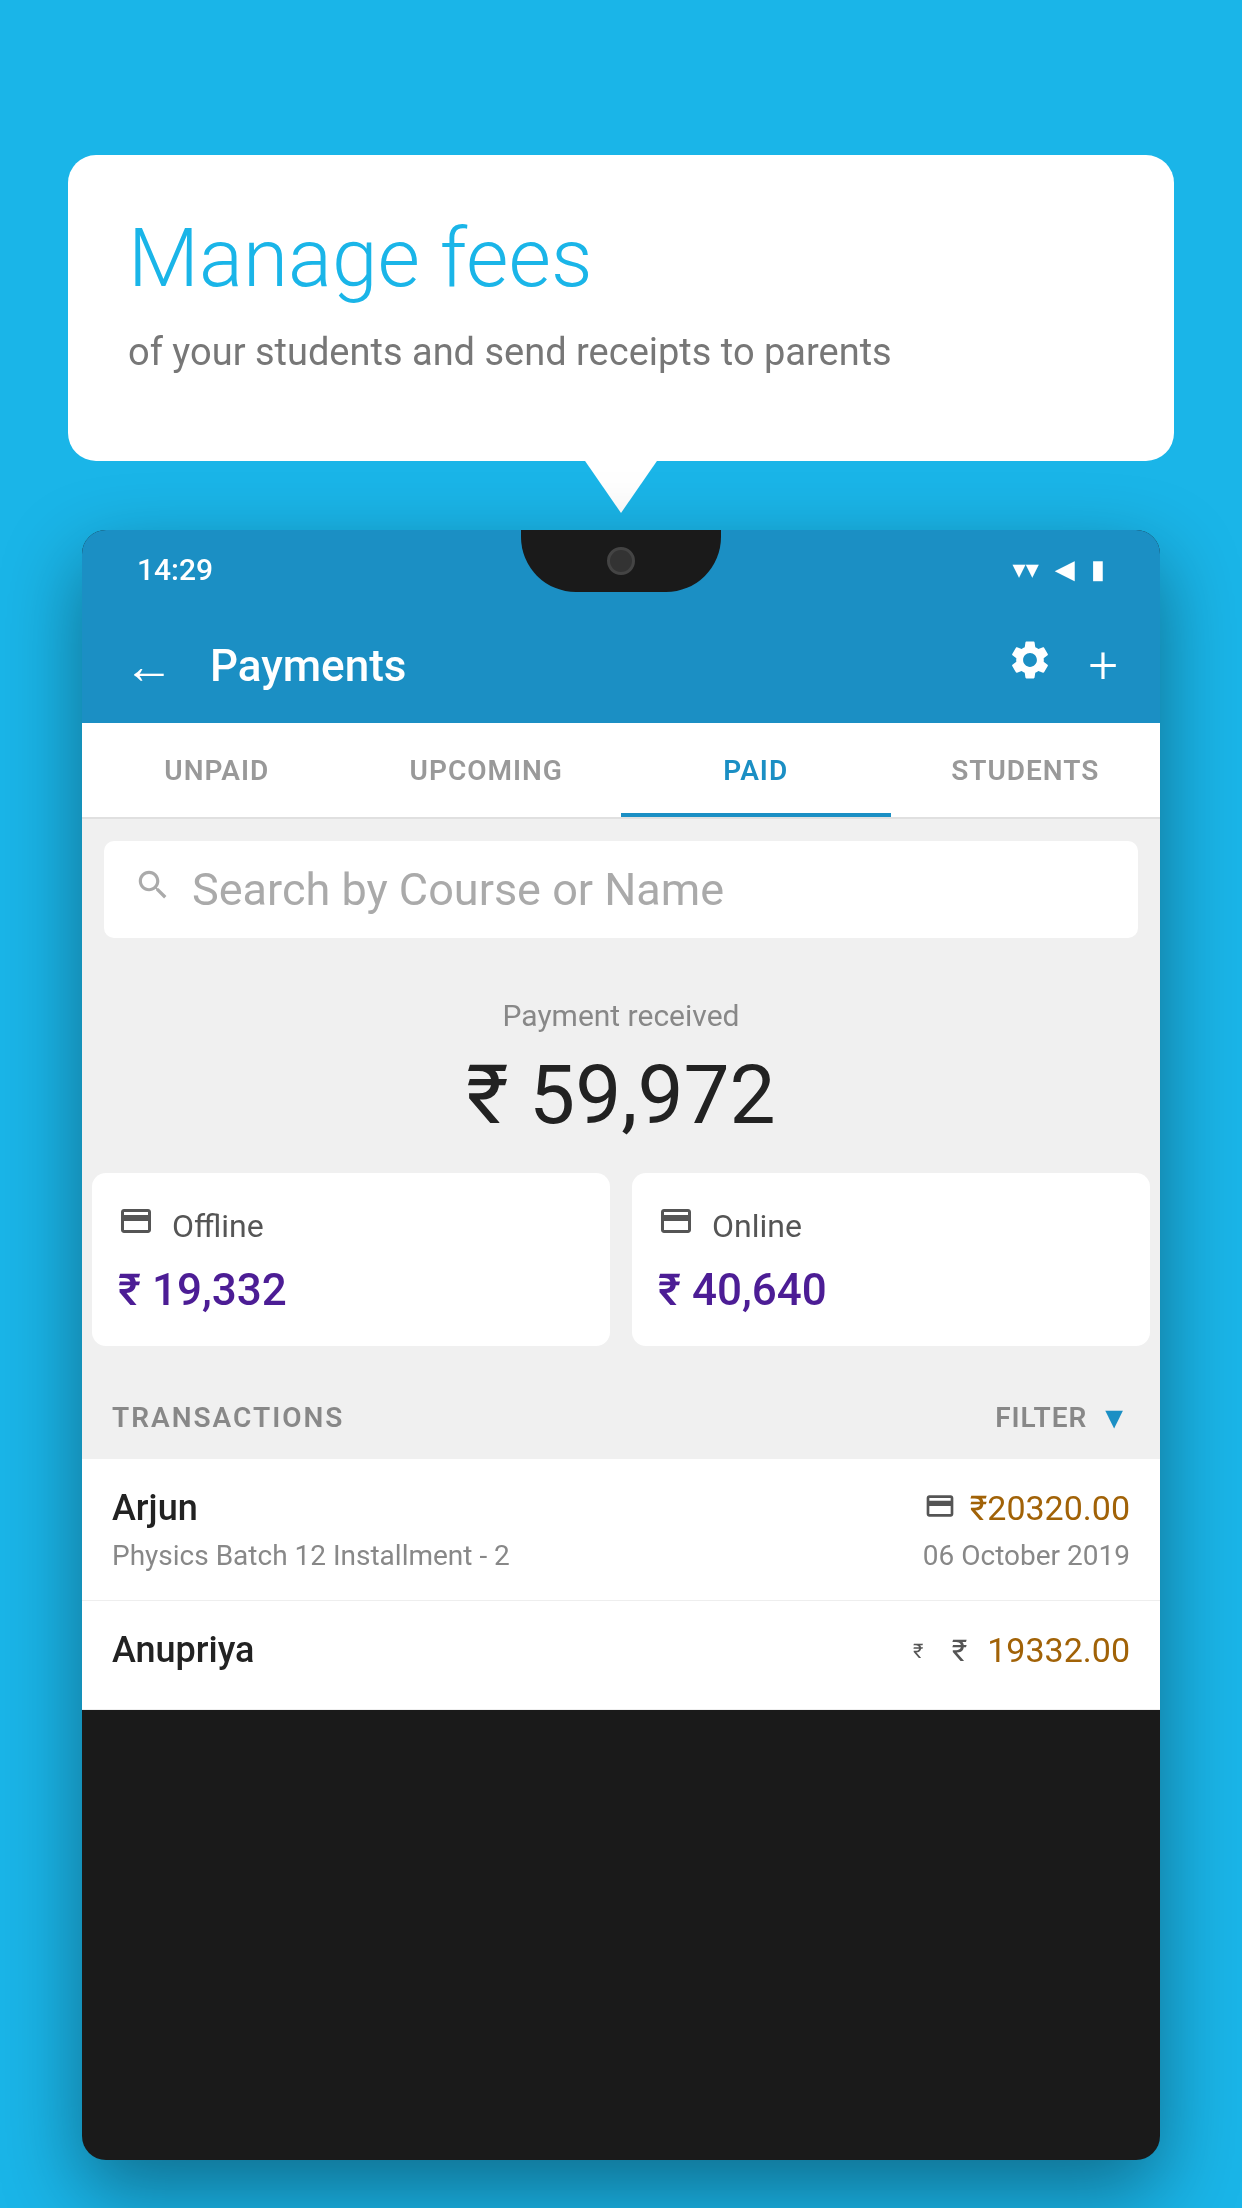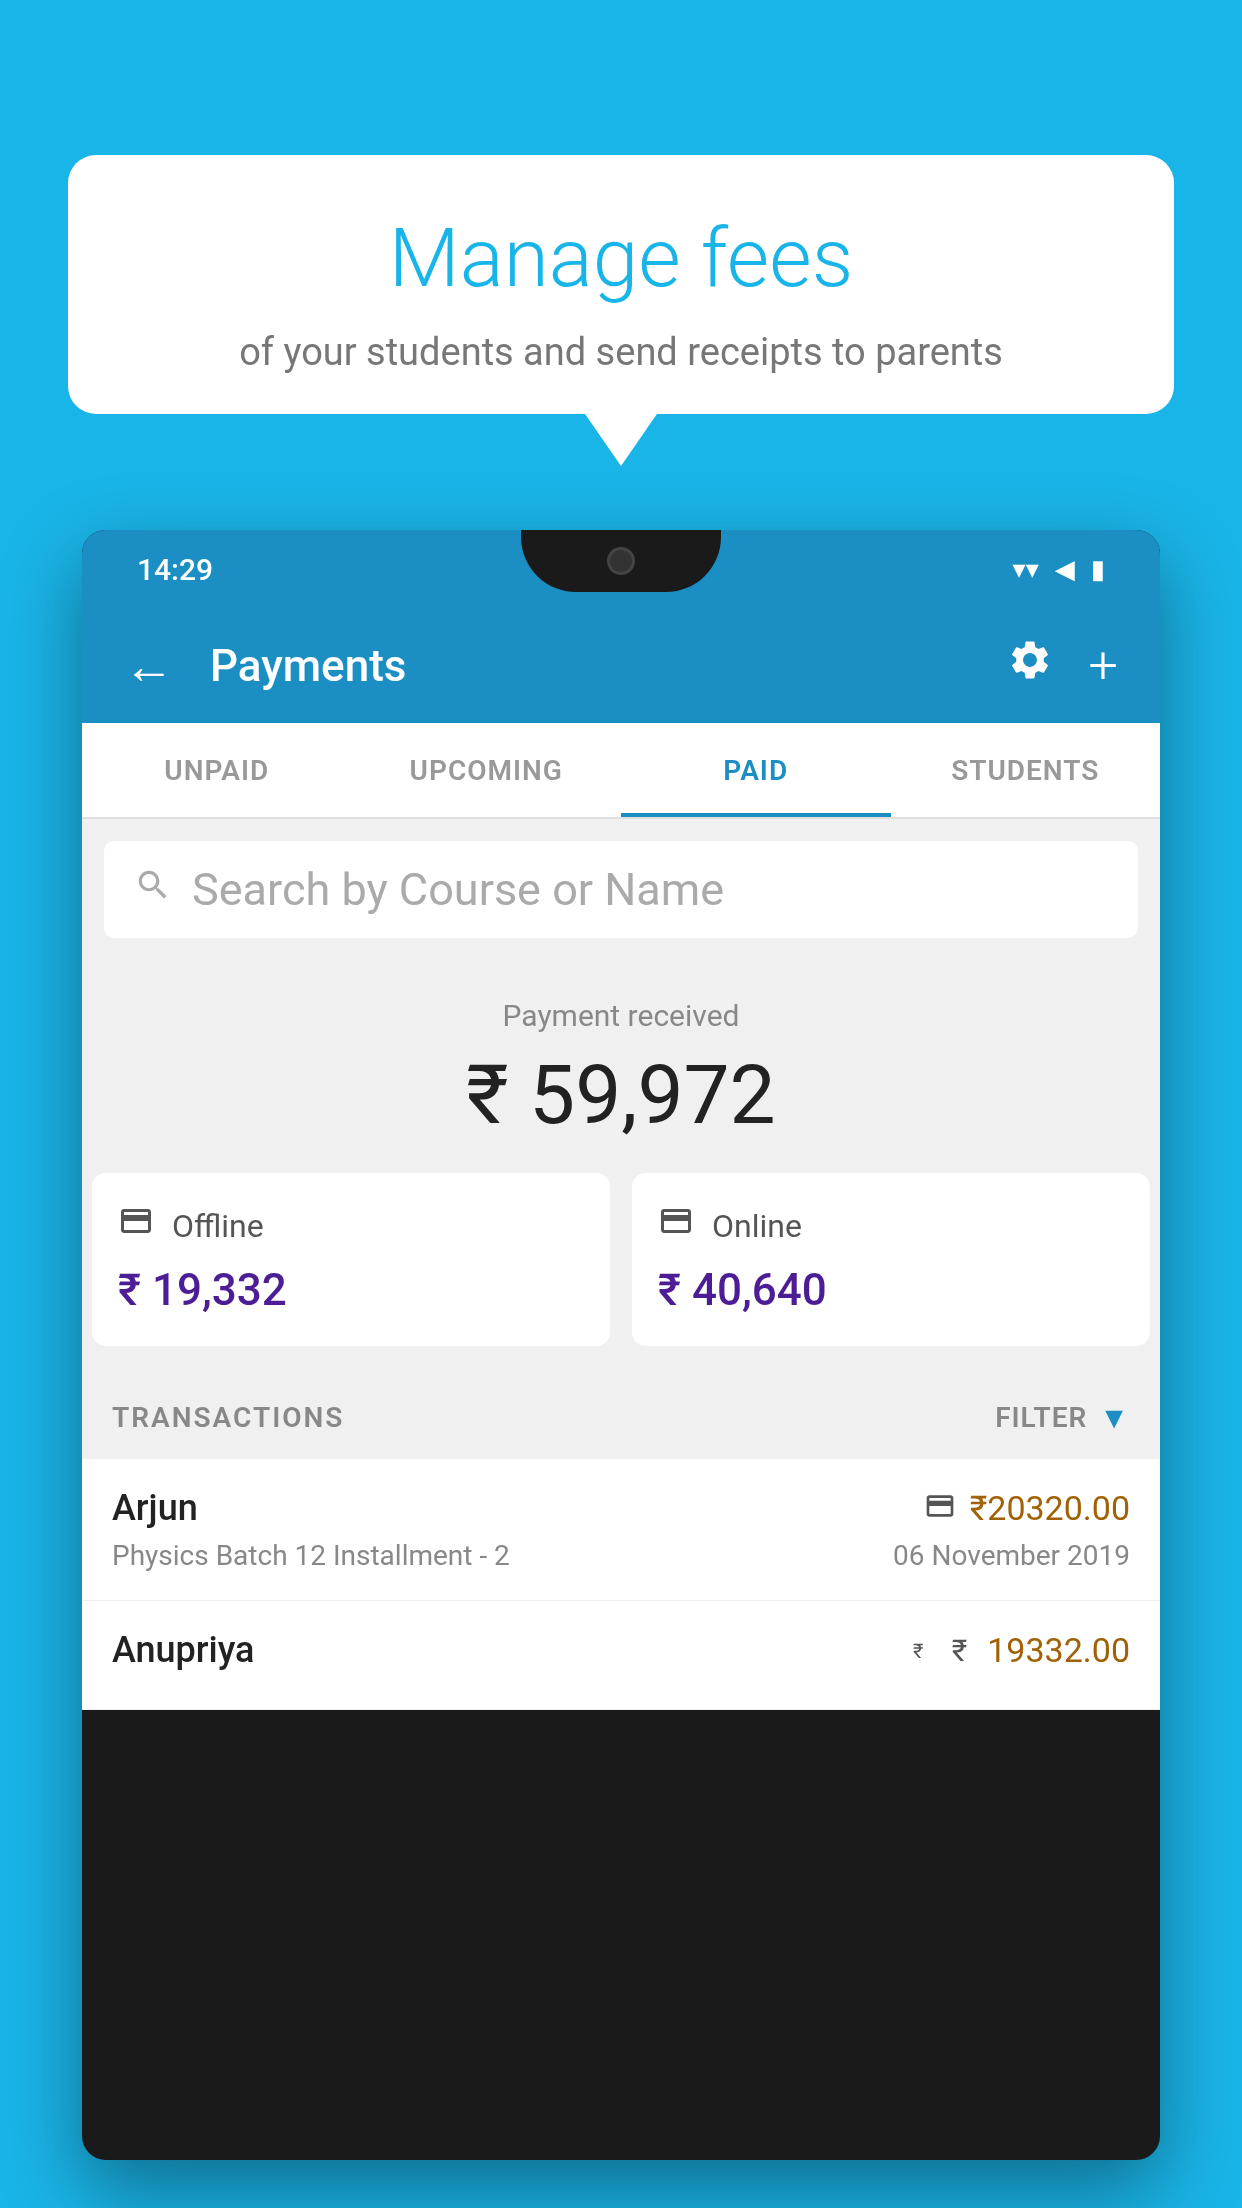--- a/index.html
+++ b/index.html
@@ -17,22 +17,22 @@
     .speech-bubble-container {
       position: absolute;
       top: 155px;
       left: 68px;
       right: 68px;
     }
 
     .speech-bubble {
       background: white;
       border-radius: 28px;
-      padding: 55px 60px 40px;
-      text-align: center;
+      padding: 55px 60px 87px;
+      text-align: left;
       position: relative;
     }
 
     .speech-bubble::after {
       content: '';
       position: absolute;
       bottom: -52px;
       left: 50%;
       transform: translateX(-50%);
       width: 0;
@@ -471,21 +471,21 @@
             <span>
               <svg width="32" height="32" viewBox="0 0 24 24" fill="#555">
                 <path d="M20 4H4c-1.11 0-2 .89-2 2v12c0 1.11.89 2 2 2h16c1.11 0 2-.89 2-2V6c0-1.11-.89-2-2-2zm0 14H4v-6h16v6zm0-10H4V6h16v2z"></path>
               </svg>
             </span>
             <span class="transaction-amount">₹20320.00</span>
           </div>
         </div>
         <div class="transaction-row-bottom">
           <span class="transaction-desc">Physics Batch 12 Installment - 2</span>
-          <span class="transaction-date">06 November 2019</span>
+          <span class="transaction-date">06 October 2019</span>
         </div>
       </div>
 
       <div class="transaction-row">
         <div class="transaction-row-top">
           <span class="transaction-name">Anupriya</span>
           <div class="transaction-amount-container">
             <span>
               <svg width="30" height="30" viewBox="0 0 24 24" fill="#555">
                 <path d="M11 8h2v8h-2V8zM11 4h2v3h-2zM11 13h2v7h-2z M4 4h16v16H4z" opacity="0"></path>

